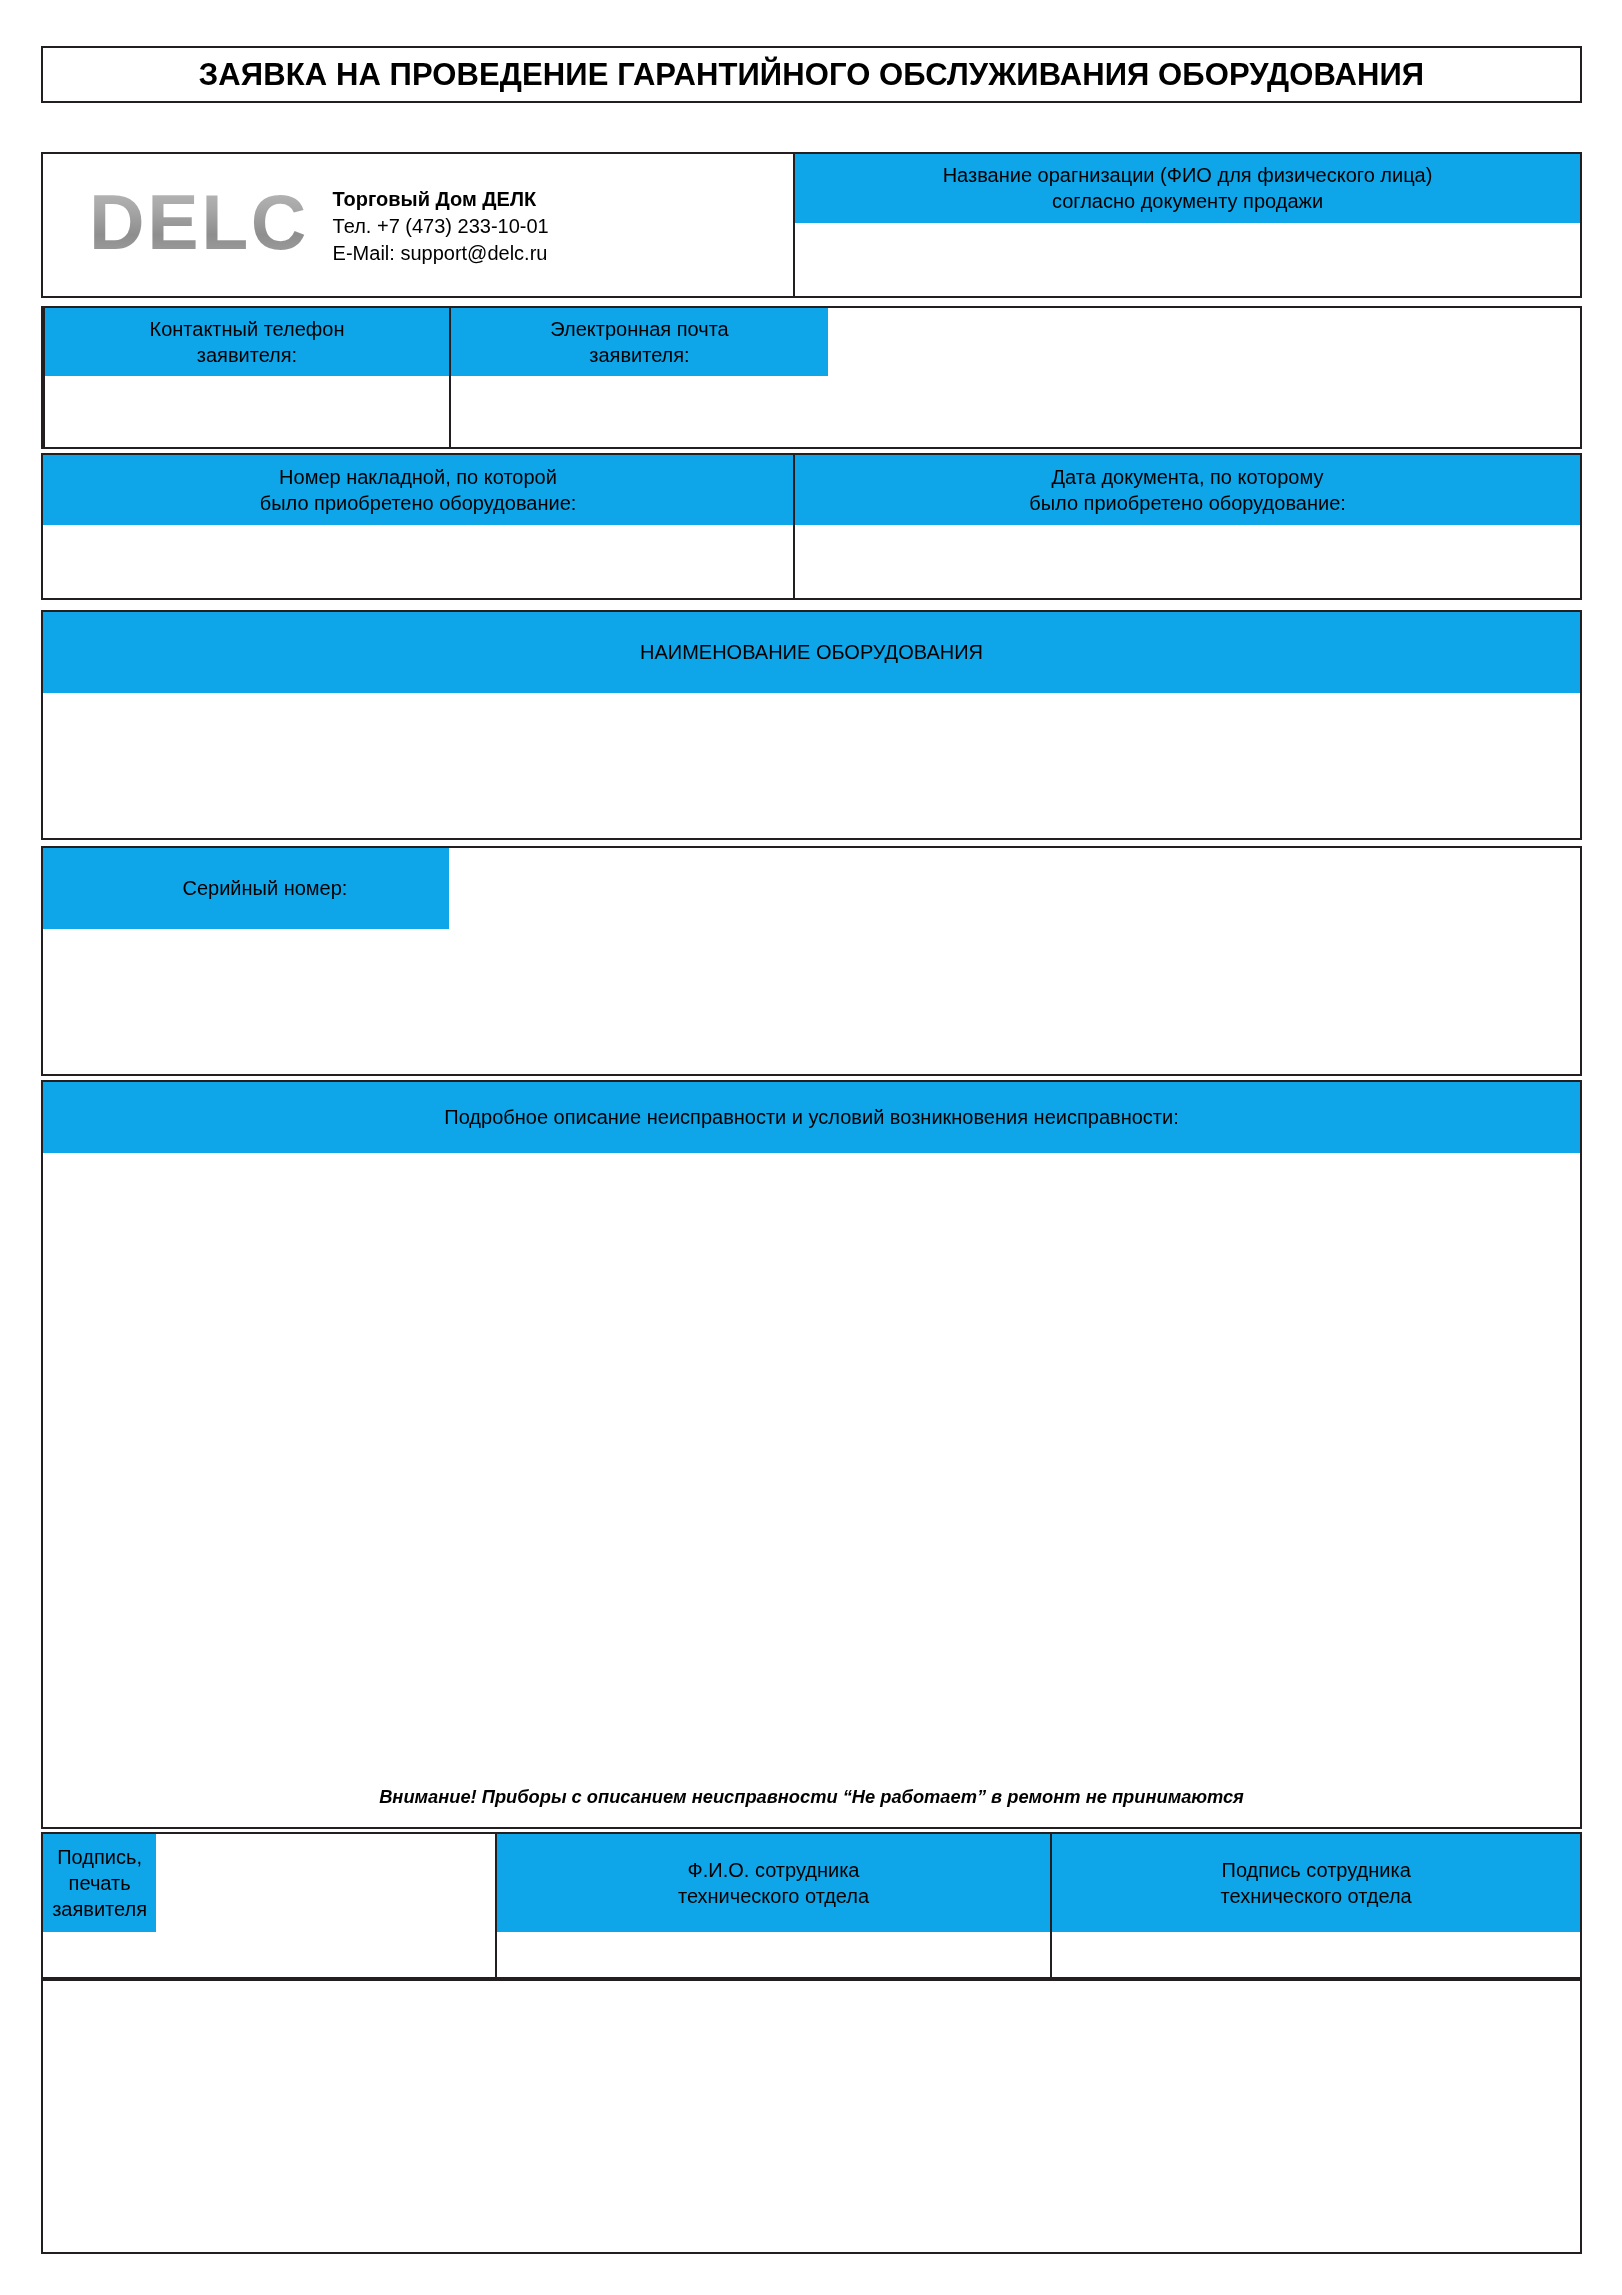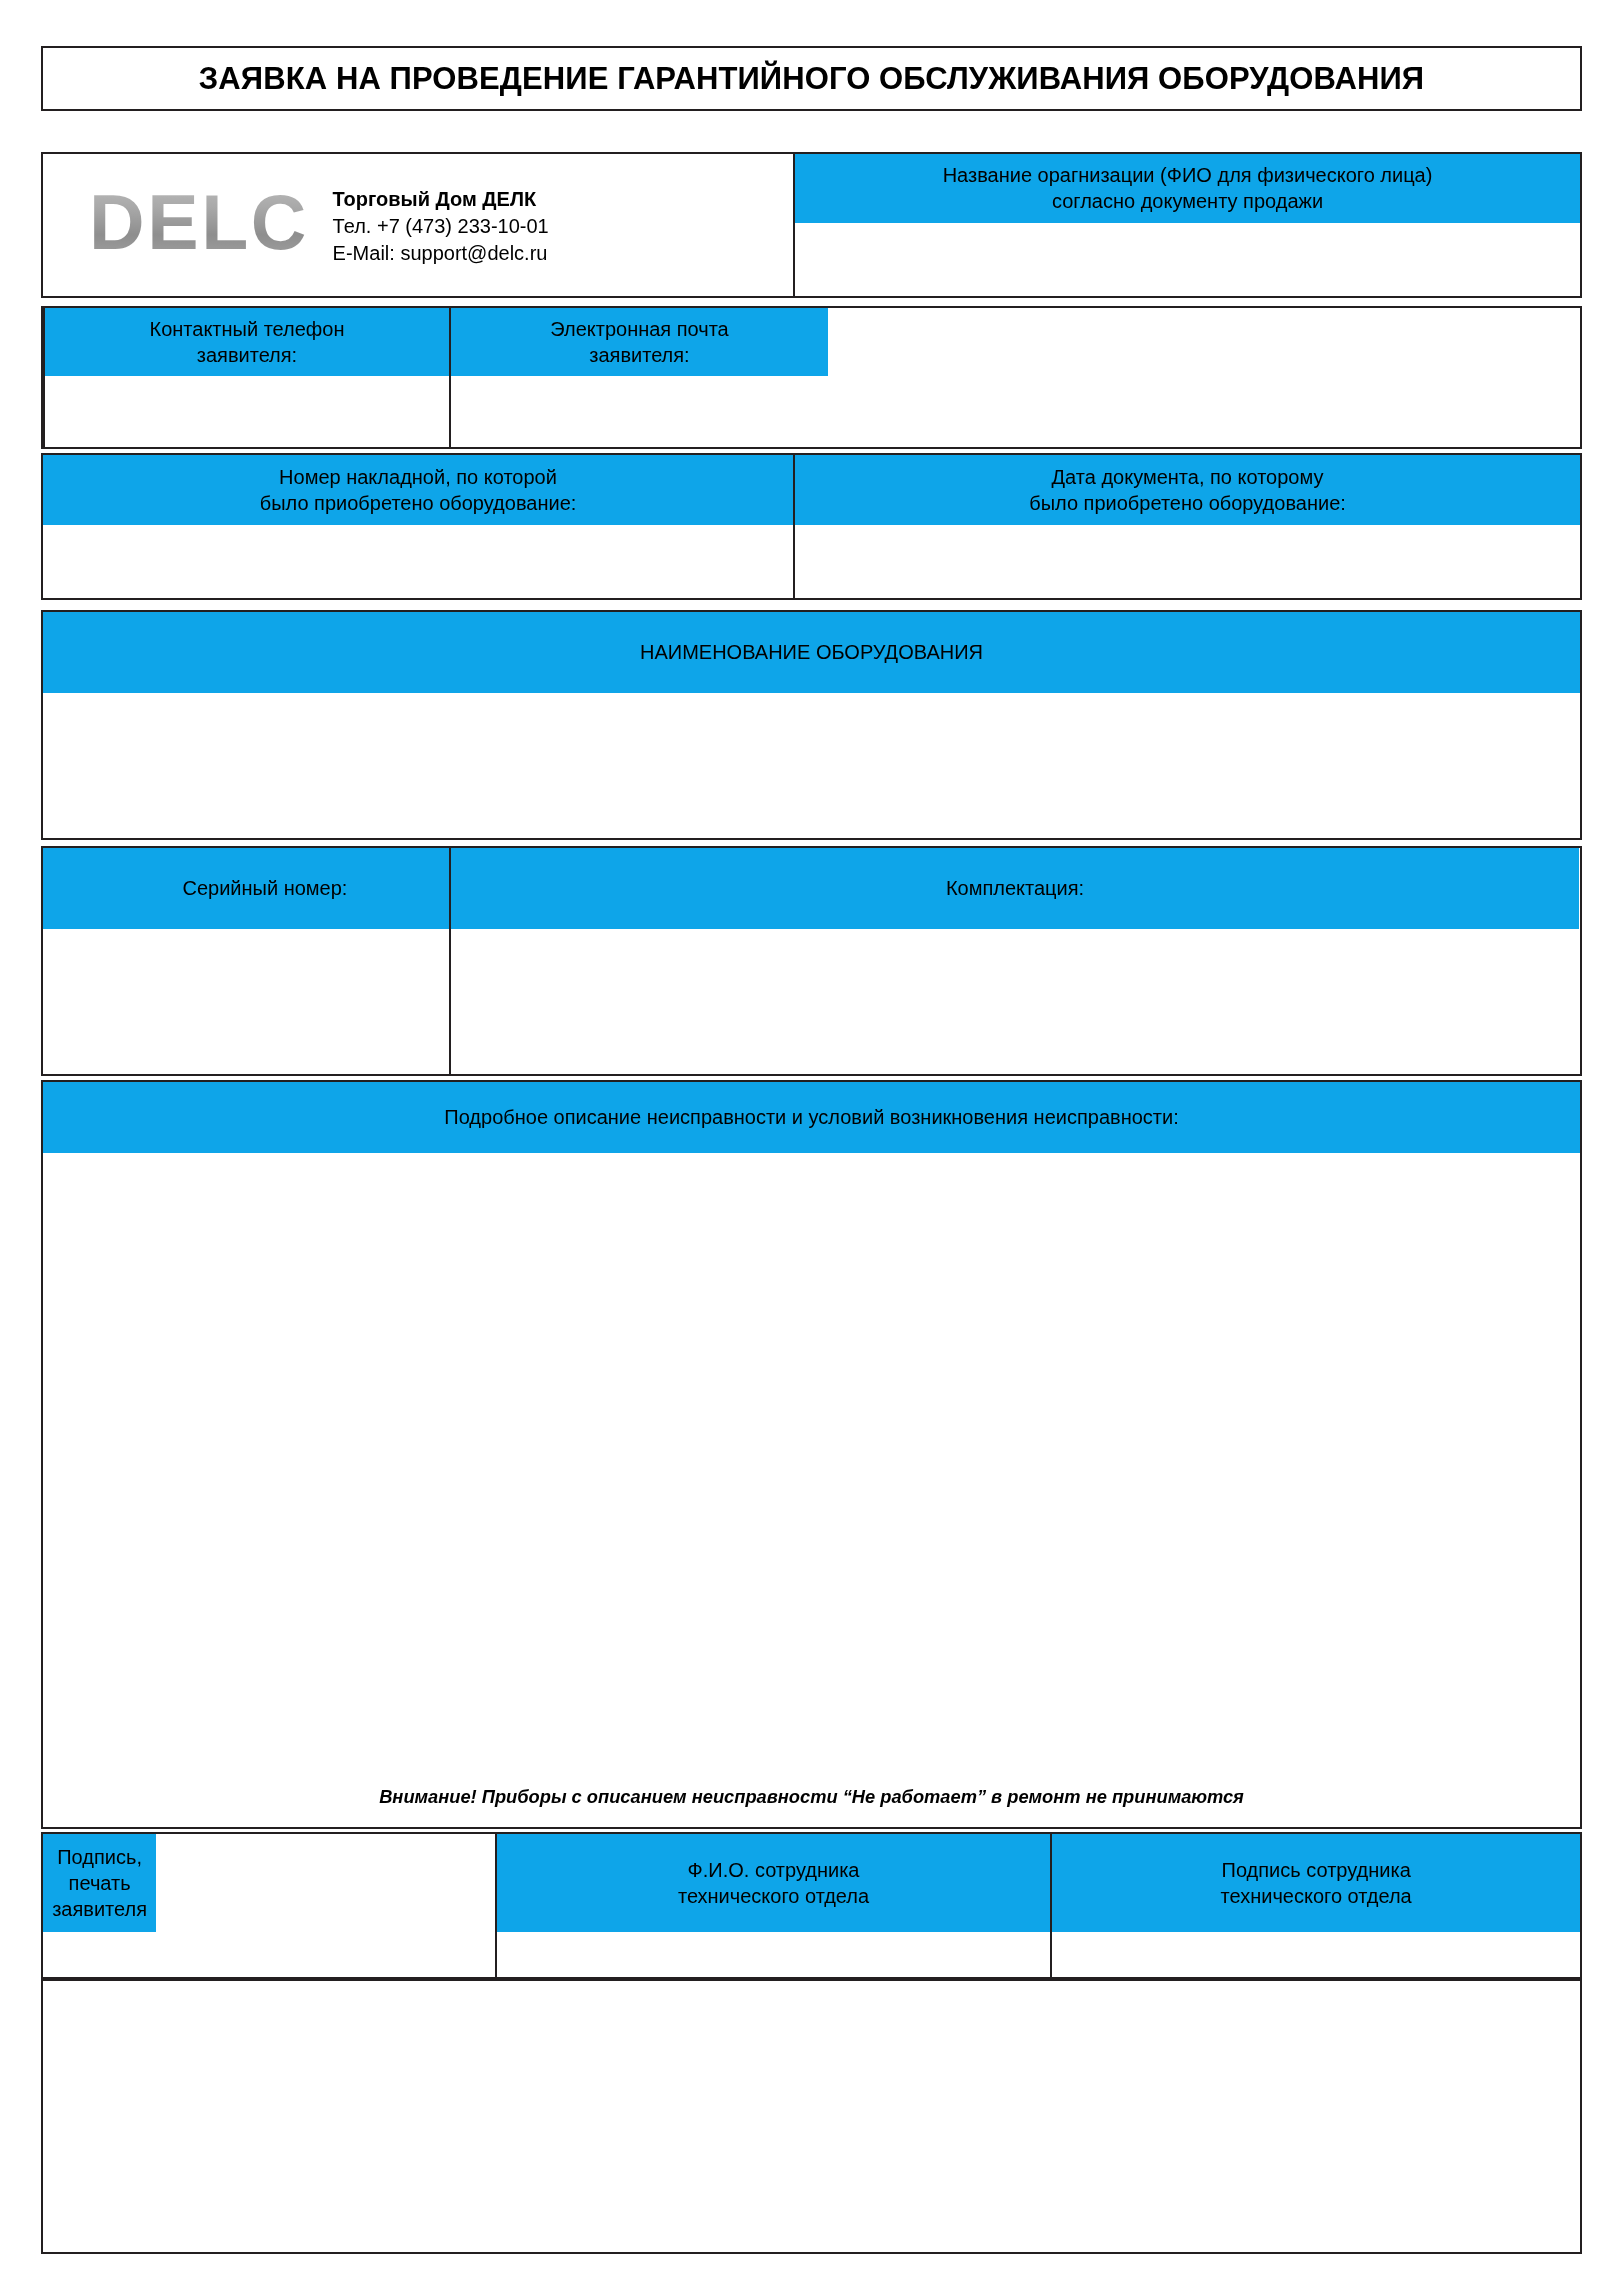--- a/index.html
+++ b/index.html
@@ -23,21 +23,21 @@
     height: 2295px;
     overflow: hidden;
   }
 
   
   .title-box {
     position: absolute;
     left: 41px;
     top: 46px;
     width: 1541px;   
-    height: 65px;
+    height: 57px;
     border: 2.6px solid #231f20;
     box-sizing: border-box;
     display: flex;
     align-items: center;
     justify-content: center;
   }
   .title-text {
     font-size: 31px;
     font-weight: bold;
     letter-spacing: 0.1px;
@@ -211,24 +211,20 @@
   </div>
 
   <div class="block" style="left:41px; top:846px; width:1541px; height:230px;">
     <div class="row" style="height:100%;">
 
       <div class="cell" style="width:406px; height:100%; display:flex; flex-direction:column;">
         <div class="hdr" style="height:73px; flex:0 0 73px;padding-left:47px;">Серийный номер:</div>
         <div class="fill" style="flex:1 1 auto;"></div>
       </div>
 
-      <div class="cell vdiv" style="width:1130px; height:100%; display:flex; flex-direction:column;">
-        <div class="hdr" style="height:73px; flex:0 0 73px;">Комплектация:</div>
-        <div class="fill" style="flex:1 1 auto;"></div>
-      </div>
 
     </div>
   </div>
 
   <div class="block" style="left:41px; top:1080px; width:1541px; height:749px;">
     <div style="display:flex; flex-direction:column; height:100%;">
       <div class="hdr" style="height:63px; flex:0 0 63px;">Подробное описание неисправности и условий возникновения неисправности:</div>
       <div class="fill" style="flex:1 1 auto; position:relative;">
         <span></span>
       </div>

